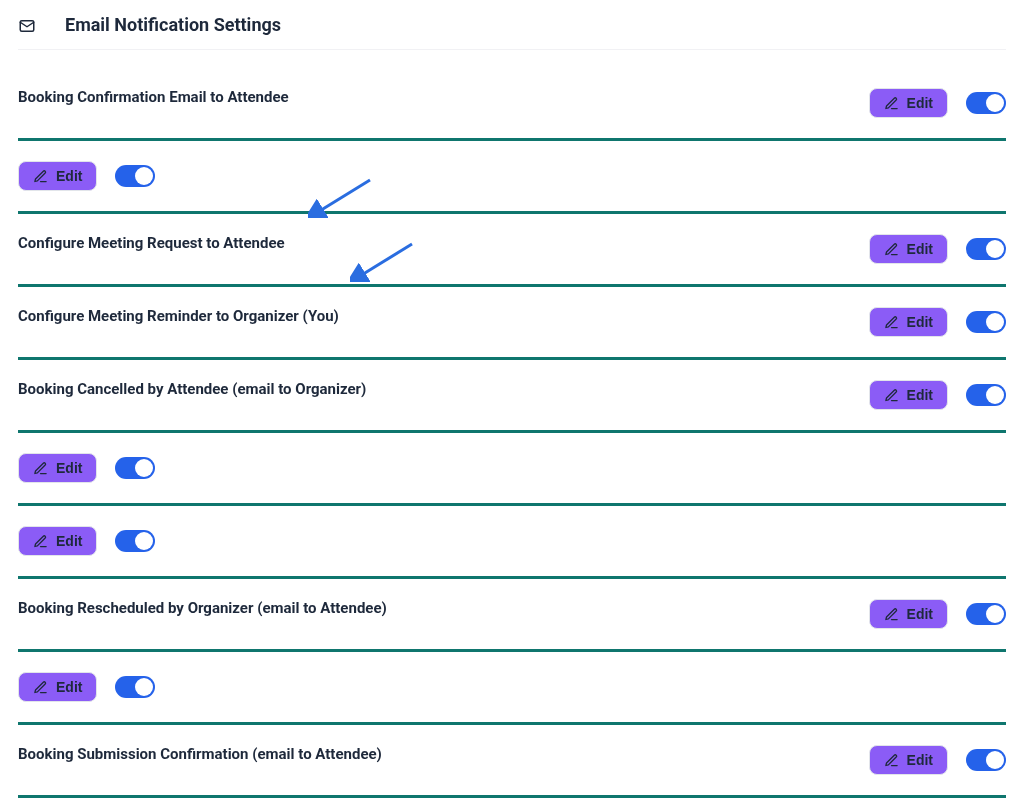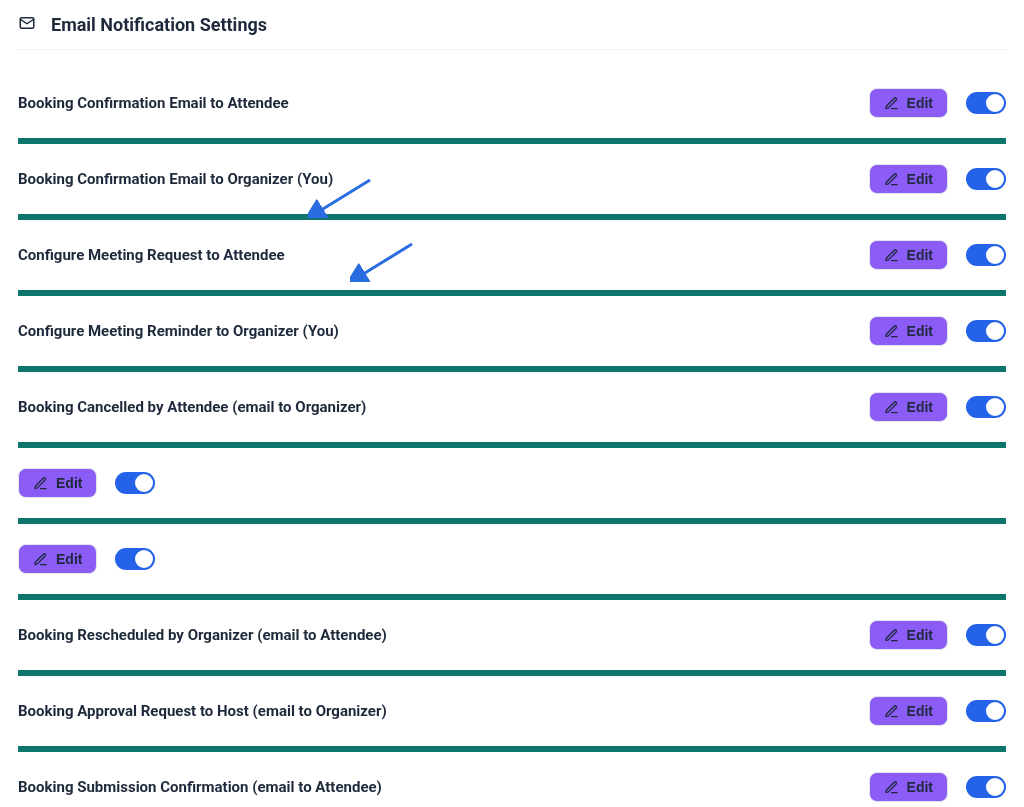--- a/index.html
+++ b/index.html
@@ -5,45 +5,44 @@
     * { box-sizing: border-box; margin: 0; padding: 0; }
     body {
       font-family: -apple-system, BlinkMacSystemFont, "Segoe UI", Roboto, Helvetica, Arial, sans-serif;
       background: #ffffff;
       color: #1e293b;
       padding: 10px 18px;
       width: 1024px;
     }
     .header {
       display: flex;
-      align-items: flex-start;
-      gap: 15px;
+      align-items: flex-end;
+      gap: 29px;
       padding: 4px 0 14px 0;
       border-bottom: 1px solid #f1f1f4;
     }
     .header .mail-icon {
       width: 18px;
       height: 18px;
       color: #1e293b;
     }
     .header h1 {
       font-size: 18px;
       font-weight: 700;
       color: #1e293b;
     }
     .list {
       position: relative;
       margin-top: 18px;
     }
     .row {
       display: flex;
-      align-items: center;
       justify-content: space-between;
       padding: 20px 0;
-      border-bottom: 6px solid #0f766e;
+      border-bottom: 3px solid #0f766e;
     }
     .row:first-child {
       padding-top: 12px;
     }
     .row-label {
       font-size: 15px;
       font-weight: 700;
       color: #1e293b;
     }
     .row-actions {
@@ -136,21 +135,20 @@
           </svg>
         <span>Edit</span>
       </button>
       <div class="toggle">
           <div class="knob"></div>
         </div>
     </div>
   </div>
 
   <div class="row">
-    <div class="row-label">Booking Confirmation Email to Organizer (You)</div>
     <div class="row-actions">
       <button class="edit-btn">
         <svg viewBox="0 0 24 24" fill="none" stroke="currentColor" stroke-width="2" stroke-linecap="round" stroke-linejoin="round">
             <path d="M12 20h9"></path>
             <path d="M16.5 3.5a2.1 2.1 0 0 1 3 3L7 19l-4 1 1-4Z"></path>
           </svg>
         <span>Edit</span>
       </button>
       <div class="toggle">
           <div class="knob"></div>
@@ -246,21 +244,20 @@
           </svg>
         <span>Edit</span>
       </button>
       <div class="toggle">
           <div class="knob"></div>
         </div>
     </div>
   </div>
 
   <div class="row">
-    <div class="row-label">Booking Approval Request to Host (email to Organizer)</div>
     <div class="row-actions">
       <button class="edit-btn">
         <svg viewBox="0 0 24 24" fill="none" stroke="currentColor" stroke-width="2" stroke-linecap="round" stroke-linejoin="round">
             <path d="M12 20h9"></path>
             <path d="M16.5 3.5a2.1 2.1 0 0 1 3 3L7 19l-4 1 1-4Z"></path>
           </svg>
         <span>Edit</span>
       </button>
       <div class="toggle">
           <div class="knob"></div>

